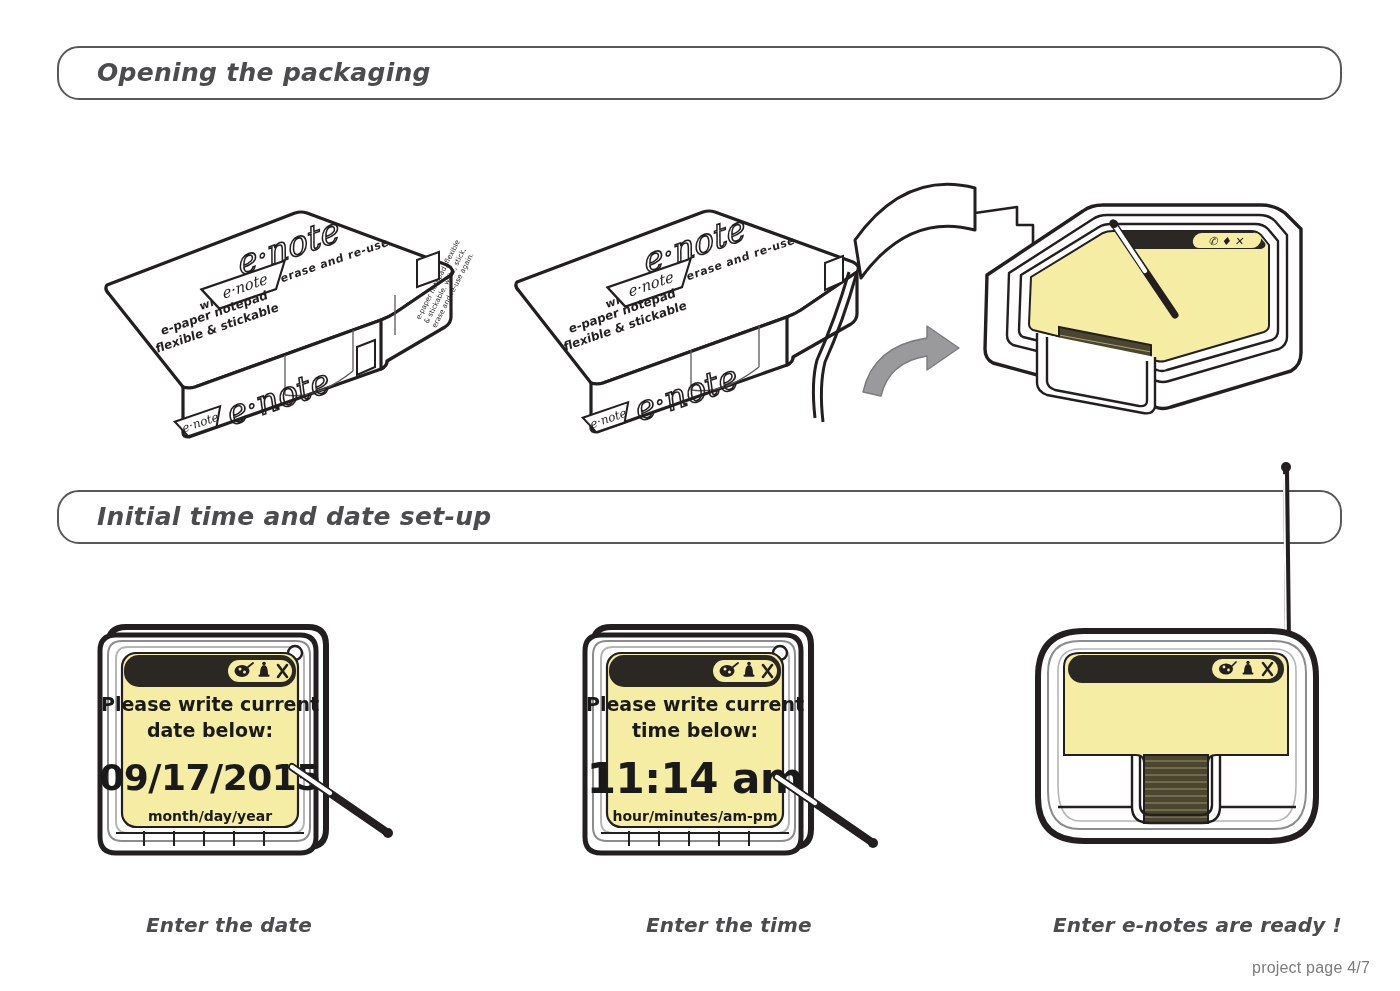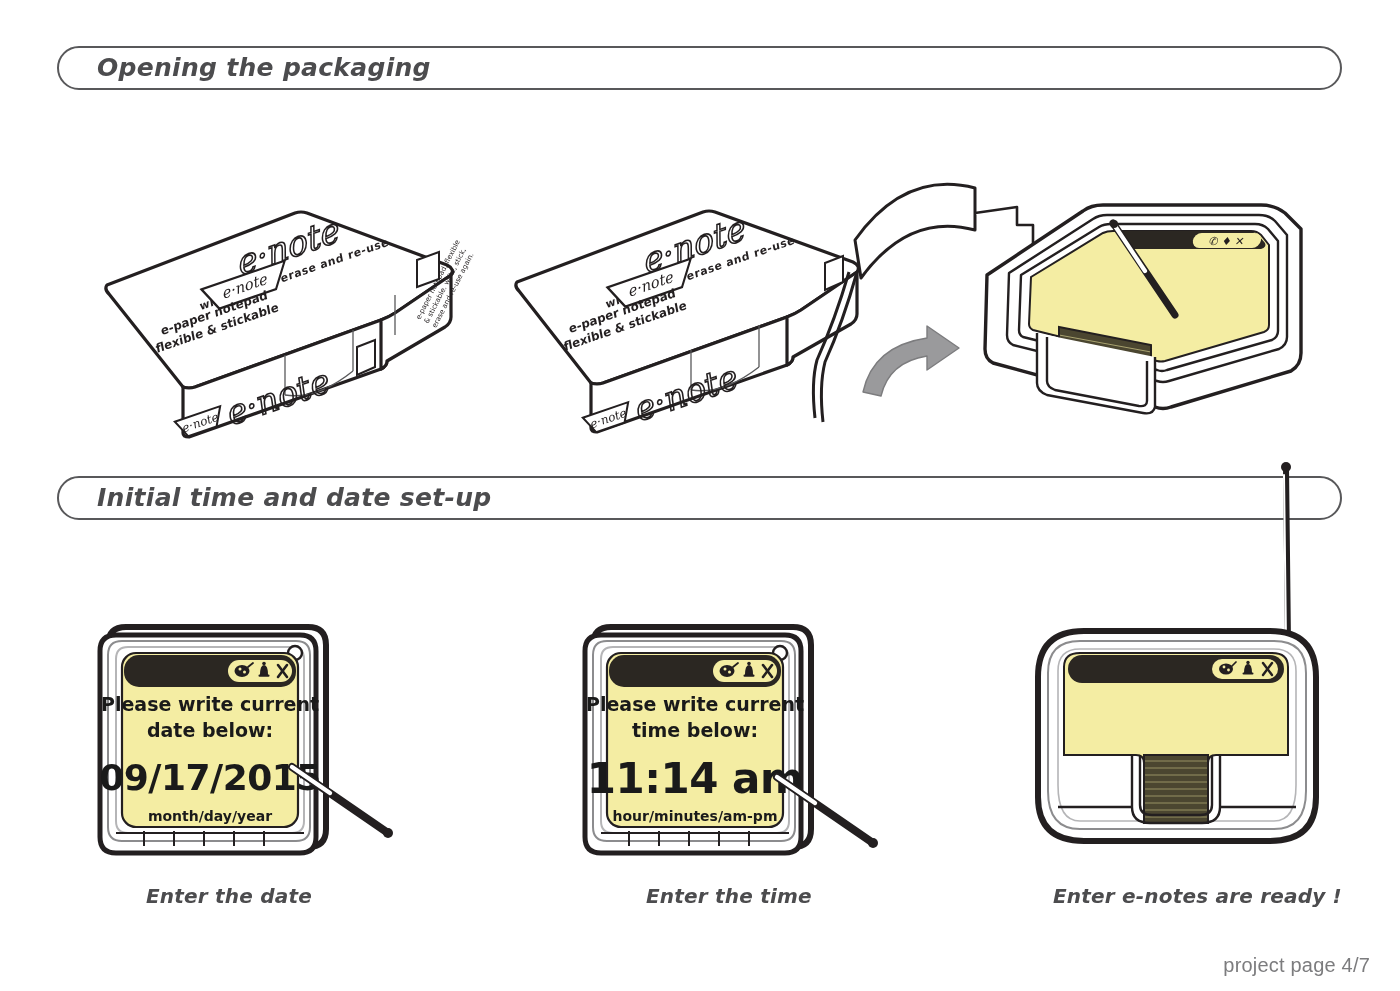--- a/index.html
+++ b/index.html
@@ -14,41 +14,41 @@
     overflow: hidden;
     font-family: "DejaVu Sans", sans-serif;
     color: #4a4a4a;
   }
 
   
   .banner {
     position: absolute;
     left: 57px;
     width: 1285px;
-    height: 44px;
+    height: 54px;
     border: 2px solid #58585a;
     border-radius: 22px;
     background: #ffffff;
     box-sizing: border-box;
   }
   .banner-label {
     position: absolute;
     left: 38px;
     top: 50%;
     transform: translateY(-52%);
     font-family: "DejaVu Sans", sans-serif;
     font-size: 25px;
     font-weight: bold;
     font-style: italic;
     letter-spacing: 0.3px;
     color: #4c4c4e;
     white-space: nowrap;
   }
   #banner-1 { top: 46px; }
-  #banner-2 { top: 476px; }
+  #banner-2 { top: 490px; }
 
   
   .illus {
     position: absolute;
   }
   .illus svg { display: block; overflow: visible; }
 
   
   #pack-closed  { left: 95px;  top: 195px; }
   #pack-opening { left: 505px; top: 160px; }
@@ -62,32 +62,33 @@
   
   .caption {
     position: absolute;
     font-family: "DejaVu Sans", sans-serif;
     font-size: 20px;
     font-weight: bold;
     font-style: italic;
     color: #4c4c4e;
     white-space: nowrap;
     letter-spacing: 0.2px;
+    margin-top: 29px;
   }
   #caption-1 { left: 146px; top: 884px; }
   #caption-2 { left: 646px; top: 884px; }
   #caption-3 { left: 1053px; top: 884px; }
 
   
   #footer {
     position: absolute;
     right: 30px;
     bottom: 14px;
     font-family: "Liberation Sans", sans-serif;
-    font-size: 20px;
+    font-size: 16px;
     color: #7c7c7e;
     letter-spacing: 0.2px;
   }
 
   
   .scr-text {
     font-family: "DejaVu Sans", sans-serif;
     font-weight: bold;
     fill: #1a1a1a;
   }

